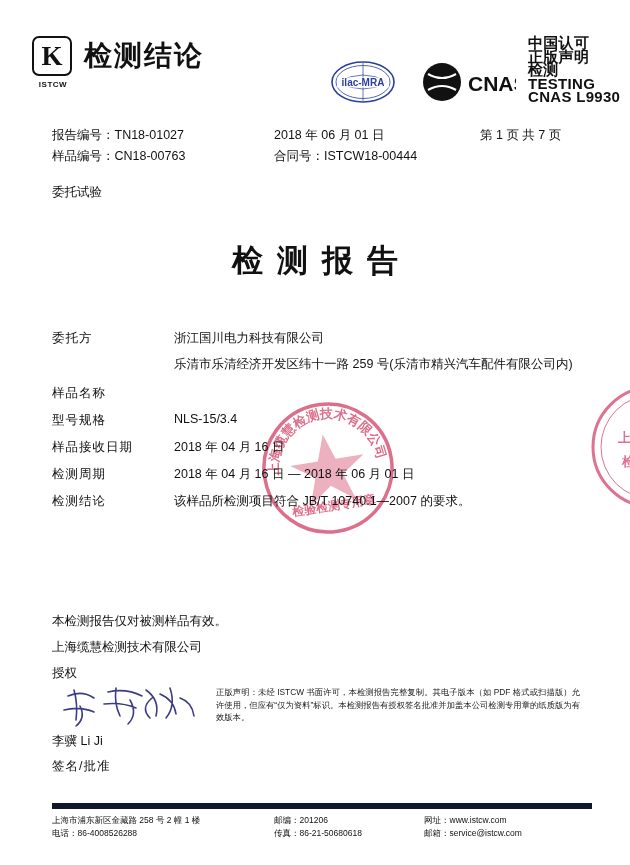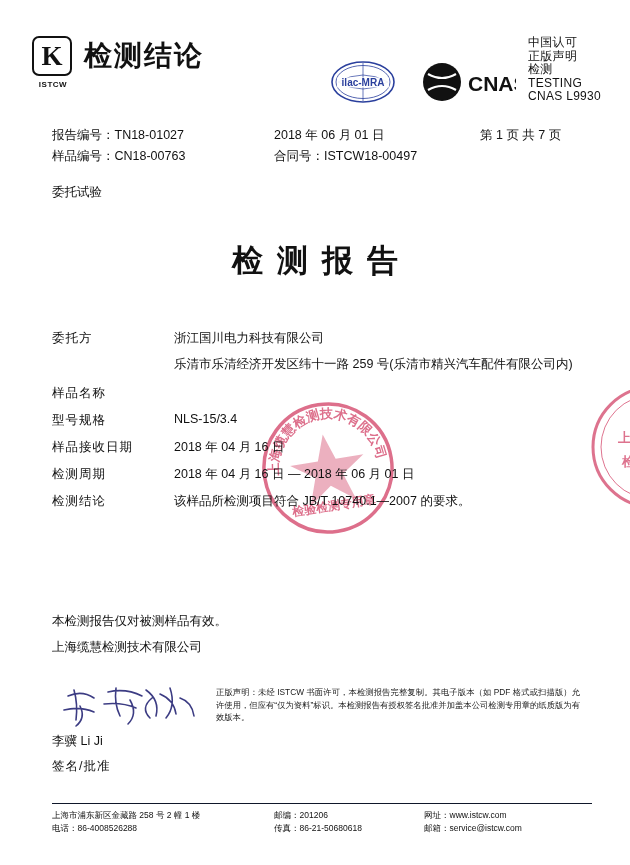--- a/index.html
+++ b/index.html
@@ -95,23 +95,23 @@
     top: 30px;
     width: 96px;
     height: 44px;
   }
   .cnas svg { display:block; }
 
   .accred {
     position: absolute;
     left: 496px;
     top: 6px;
-    font-size: 12px;
+    font-size: 15px;
     line-height: 13.5px;
-    font-weight: normal;
+    font-weight: bold;
     letter-spacing: 0.3px;
     white-space: nowrap;
   }
   .accred .en { font-family: "Liberation Sans", sans-serif; }
 
   
   .meta {
     position: absolute;
     left: 52px;
     top: 127px;
@@ -247,21 +247,21 @@
     font-size: 12.5px;
     white-space: nowrap;
   }
 
   
   .addr {
     position: absolute;
     left: 52px;
     top: 803px;
     width: 540px;
-    border-top: 1px solid #0f172a;
+    border-top: 6px solid #0f172a;
     padding-top: 5px;
     font-size: 8.5px;
     line-height: 13px;
     color: #111;
   }
   .addr-row { position: relative; height: 13px; white-space: nowrap; }
   .addr .a1 { position: absolute; left: 0; }
   .addr .a2 { position: absolute; left: 222px; }
   .addr .a3 { position: absolute; left: 372px; }
 </style>
@@ -312,21 +312,21 @@
   </div>
 
   <div class="meta">
     <div class="meta-row">
       <span class="c1"><span>报告编号：</span><span class="num">TN18-01027</span></span>
       <span class="c2">2018 年 06 月 01 日</span>
       <span class="c3">第 1 页  共 7 页</span>
     </div>
     <div class="meta-row">
       <span class="c1"><span>样品编号：</span><span class="num">CN18-00763</span></span>
-      <span class="c2"><span>合同号：</span><span class="num">ISTCW18-00497</span></span>
+      <span class="c2"><span>合同号：</span><span class="num">ISTCW18-00444</span></span>
     </div>
   </div>
 
   <div class="entrust">委托试验</div>
 
   <div class="doc-title">检测报告</div>
 
   <div class="seal-main">
     <svg width="140" height="140" viewBox="0 0 140 140">
       <circle cx="70" cy="70" r="64" fill="none" stroke="#d0385f" stroke-width="3.5"></circle>
@@ -373,20 +373,21 @@
     </div>
     <div class="info-row">
       <span class="info-label">检测结论</span>
       <span class="info-value">该样品所检测项目符合 JB/T 10740.1—2007 的要求。</span>
     </div>
   </div>
 
   <div class="statements">
     <div>本检测报告仅对被测样品有效。</div>
     <div>上海缆慧检测技术有限公司</div>
+    <div>授权</div>
   </div>
 
   <div class="disclaimer">正版声明：未经 ISTCW 书面许可，本检测报告完整复制。其电子版本（如 PDF 格式或扫描版）允许使用，但应有“仅为资料”标识。本检测报告有授权签名批准并加盖本公司检测专用章的纸质版为有效版本。</div>
 
   <div class="signature">
     <svg width="150" height="46" viewBox="0 0 150 46">
       <g fill="none" stroke="#1b1b6e" stroke-width="1.6" stroke-linecap="round">
         <path d="M8 12 q14 -6 26 2 M14 6 q4 14 2 30 M4 26 q16 -4 30 2 M20 22 q6 12 -4 20"></path>
         <path d="M48 8 q18 -4 34 4 M56 4 q-2 16 4 28 M44 20 q18 -2 32 4 M70 16 q8 14 -2 24
                  M86 6 q14 10 10 26 M92 14 q-12 10 -2 20 M100 10 q14 6 16 20 M110 4 q6 18 -4 30

